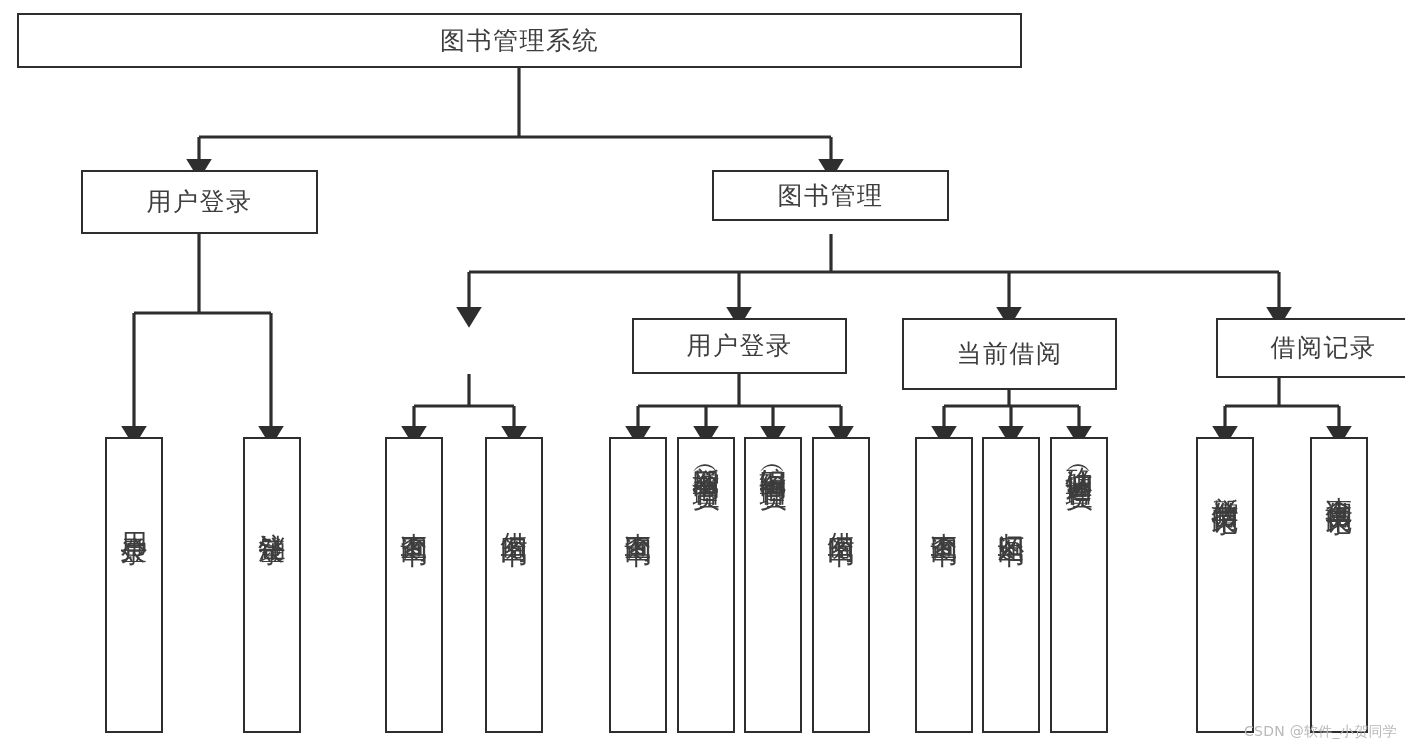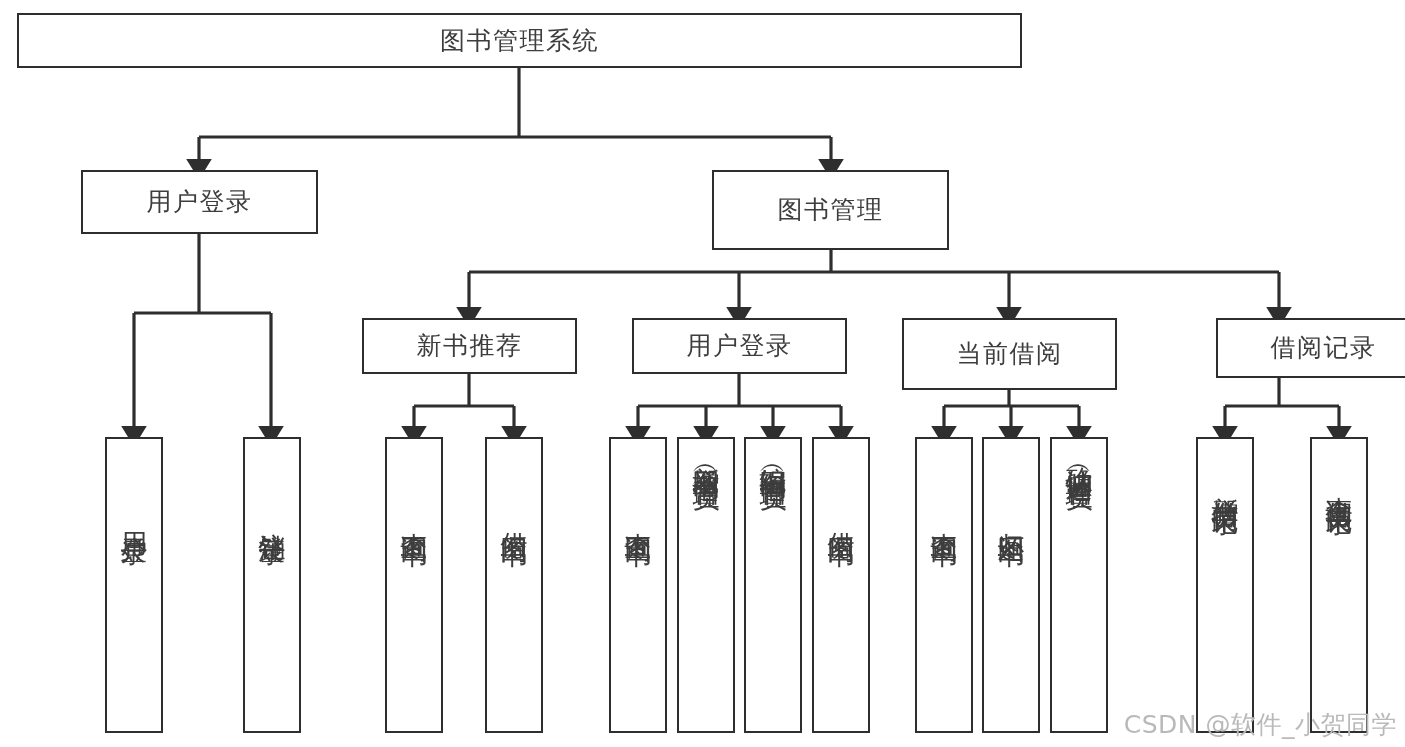--- a/index.html
+++ b/index.html
@@ -62,21 +62,21 @@
     text-orientation: upright;
     font-size: 27px;
     line-height: 1.12;
     letter-spacing: 0.10em;
     white-space: nowrap;
   }
   #watermark {
     position: absolute;
     right: 8px;
     bottom: 6px;
-    font-size: 25px;
+    font-size: 14px;
     color: #b9b9b9;
     letter-spacing: 0.02em;
     user-select: none;
     white-space: nowrap;
   }
 </style>
 </head>
 <body>
 
 <div id="diagram-root">
@@ -132,27 +132,24 @@
   </svg>
 
   <div class="node h root" style="left:17px; top:13px; width:1005px; height:55px;">
     <span class="node-label">图书管理系统</span>
   </div>
 
   <div class="node h" style="left:81px; top:170px; width:237px; height:64px;">
     <span class="node-label">用户登录</span>
   </div>
 
-  <div class="node h" style="left:712px; top:170px; width:237px; height:80px;">
+  <div class="node h" style="left:712px; top:170px; width:237px; height:51px;">
     <span class="node-label">图书管理</span>
   </div>
 
-  <div class="node h" style="left:362px; top:318px; width:215px; height:56px;">
-    <span class="node-label">新书推荐</span>
-  </div>
 
   <div class="node h" style="left:632px; top:318px; width:215px; height:56px;">
     <span class="node-label">用户登录</span>
   </div>
 
   <div class="node h" style="left:902px; top:318px; width:215px; height:72px;">
     <span class="node-label">当前借阅</span>
   </div>
 
   <div class="node h" style="left:1216px; top:318px; width:215px; height:60px;">

